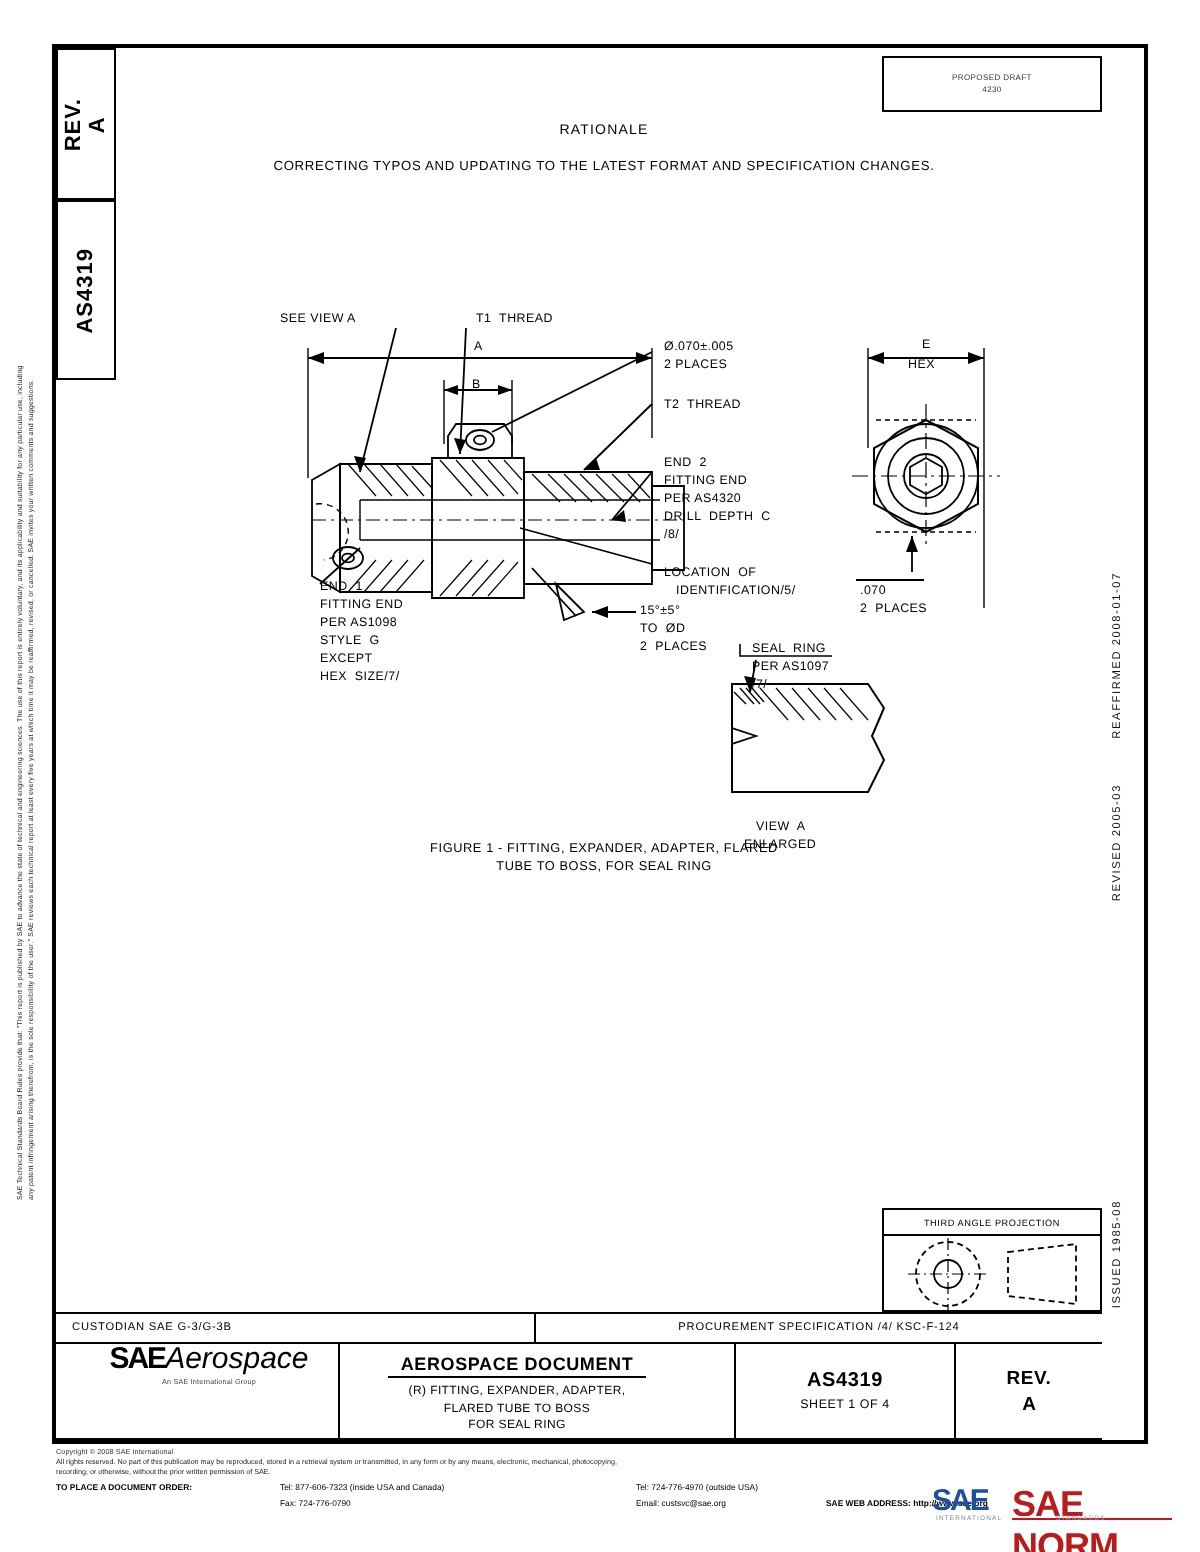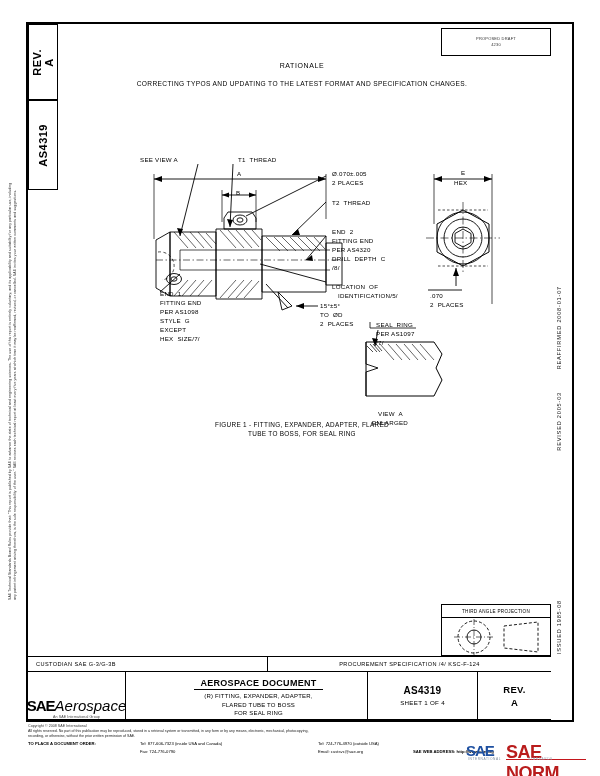--- a/index.html
+++ b/index.html
@@ -58,23 +58,23 @@
      border-top:1px solid #000;border-bottom:1px solid #000;box-sizing:border-box;}
   .cust-cellA{position:absolute;left:0;top:0;width:240px;height:100%;
      border-right:1px solid #000;box-sizing:border-box;
      display:flex;align-items:center;padding-left:8px;font-size:5.6px;letter-spacing:.4px;}
   .cust-cellB{position:absolute;left:240px;top:0;right:0;height:100%;
      display:flex;align-items:center;justify-content:center;
      font-size:5.6px;letter-spacing:.4px;}
 
   .mainblock{position:absolute;left:28px;top:672px;width:523px;height:48px;
      border-bottom:1px solid #000;box-sizing:border-box;}
-  .mb-logo{position:absolute;left:0;top:0;width:98px;height:100%;
+  .mb-logo{position:absolute;left:12px;top:0;width:130px;height:100%;
      border-right:1px solid #000;box-sizing:border-box;
-     display:flex;flex-direction:column;align-items:center;justify-content:flex-end;}
+     display:flex;flex-direction:column;align-items:center;justify-content:flex-start;}
   .mb-title{position:absolute;left:122px;top:0;width:218px;height:100%;
      border-right:1px solid #000;box-sizing:border-box;text-align:center;}
   .mb-num{position:absolute;left:340px;top:0;width:110px;height:100%;
      border-right:1px solid #000;box-sizing:border-box;
      display:flex;flex-direction:column;align-items:center;justify-content:center;}
   .mb-rev{position:absolute;left:450px;top:0;right:0;height:100%;
      display:flex;flex-direction:column;align-items:center;justify-content:center;}
 
   .as-head{font-size:9px;font-weight:bold;letter-spacing:.3px;margin-top:5px;
      display:inline-block;border-bottom:1px solid #000;padding:0 6px 1px 6px;}

